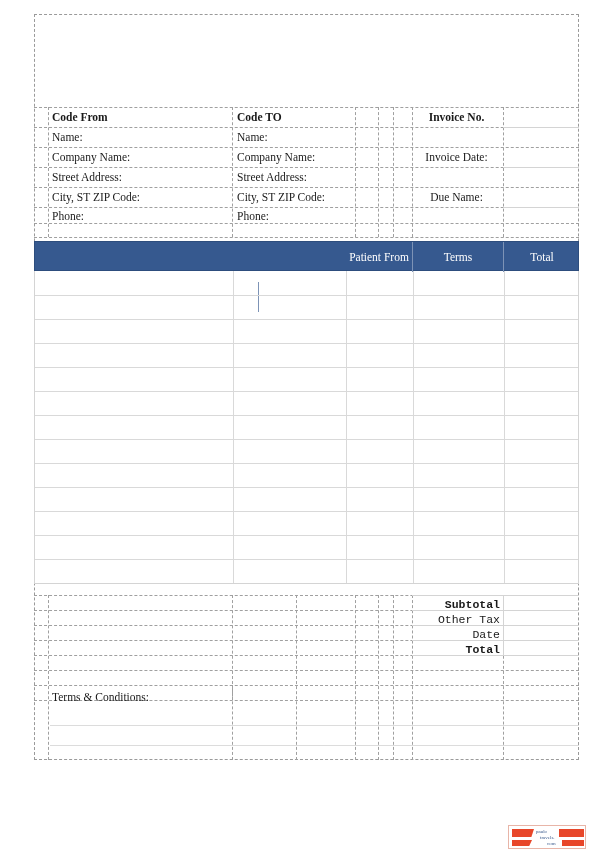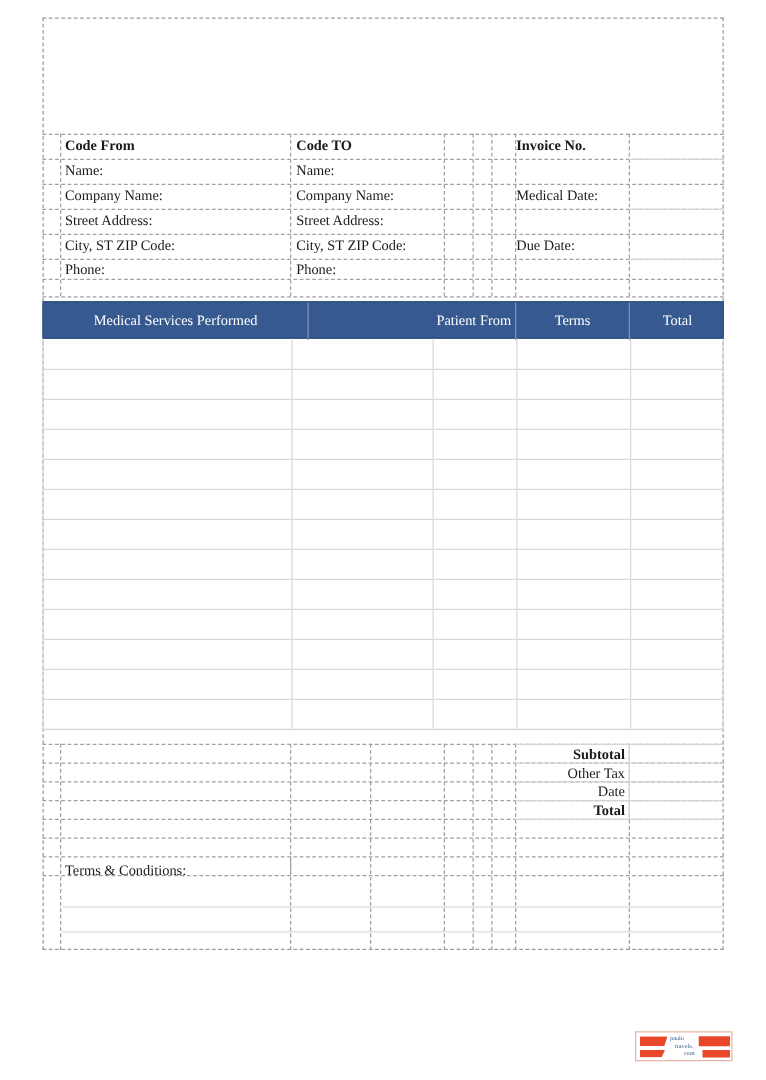--- a/index.html
+++ b/index.html
@@ -58,21 +58,21 @@
 
   
   .lbl {
     position: absolute;
     font-size: 11.5px;
     line-height: 13px;
     white-space: nowrap;
     color: #1a1a1a;
   }
   .lbl.bold { font-weight: bold; }
-  .lbl.right { text-align: left; }
+  .lbl.right { text-align: center; }
 
   
   #items {
     position: absolute;
     left: 0;
     top: 227px;
     width: 545px;
   }
   #items-head {
     position: relative;
@@ -117,20 +117,21 @@
     border-left: 1px solid #d9d9d9;
   }
 
   
   .tot-lbl {
     position: absolute;
     text-align: right;
     font-size: 11.5px;
     line-height: 13px;
     white-space: nowrap;
+    font-family: Liberation Mono, monospace;
   }
   .tot-lbl.bold { font-weight: bold; }
 
   
   .write-line {
     position: absolute;
     border-top: 1px solid #dcdcdc;
   }
 
   
@@ -196,30 +197,30 @@
   <div class="lbl bold" style="left:203px;top:97px;">Code TO</div>
   <div class="lbl" style="left:203px;top:117px;">Name:</div>
   <div class="lbl" style="left:203px;top:137px;">Company Name:</div>
   <div class="lbl" style="left:203px;top:157px;">Street Address:</div>
   <div class="lbl" style="left:203px;top:177px;">City, ST ZIP Code:</div>
   <div class="lbl" style="left:203px;top:196px;">Phone:</div>
 
   <div class="lbl bold right" style="left:379px;top:97px;width:87px;">Invoice No.</div>
   <div class="lbl right" style="left:472px;top:97px;width:70px;"></div>
 
-  <div class="lbl right" style="left:379px;top:137px;width:87px;">Medical Date:</div>
+  <div class="lbl right" style="left:379px;top:137px;width:87px;">Invoice Date:</div>
   <div class="lbl right" style="left:472px;top:137px;width:70px;"></div>
 
-  <div class="lbl right" style="left:379px;top:177px;width:87px;">Due Date:</div>
+  <div class="lbl right" style="left:379px;top:177px;width:87px;">Due Name:</div>
   <div class="lbl right" style="left:472px;top:177px;width:70px;"></div>
 
   <div id="items">
 
     <div id="items-head">
-      <div class="th" style="left:0;width:212px;">Medical Services Performed</div>
+      <div class="th" style="left:12px;width:212px;margin-top:40px;">Medical Services Performed</div>
       <div class="th" style="left:311px;width:67px;">Patient From</div>
       <div class="th" style="left:378px;width:91px;">Terms</div>
       <div class="th" style="left:469px;width:76px;">Total</div>
     </div>
 
     <div id="items-body">
         <div class="item-row" style="height: 24px;">
           <div class="cellsep" style="left: 198px;"></div>
           <div class="cellsep" style="left: 311px;"></div>
           <div class="cellsep" style="left: 378px;"></div>

